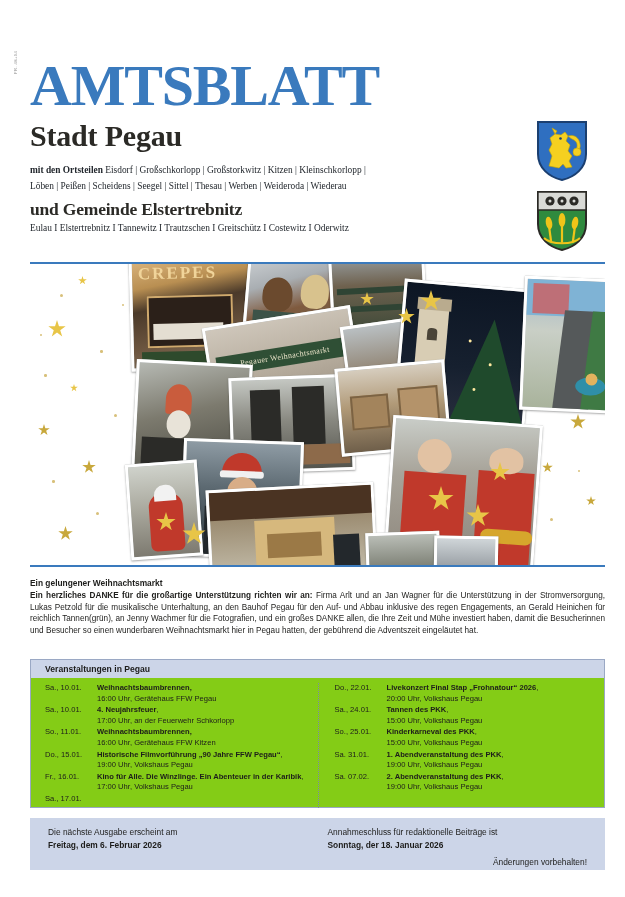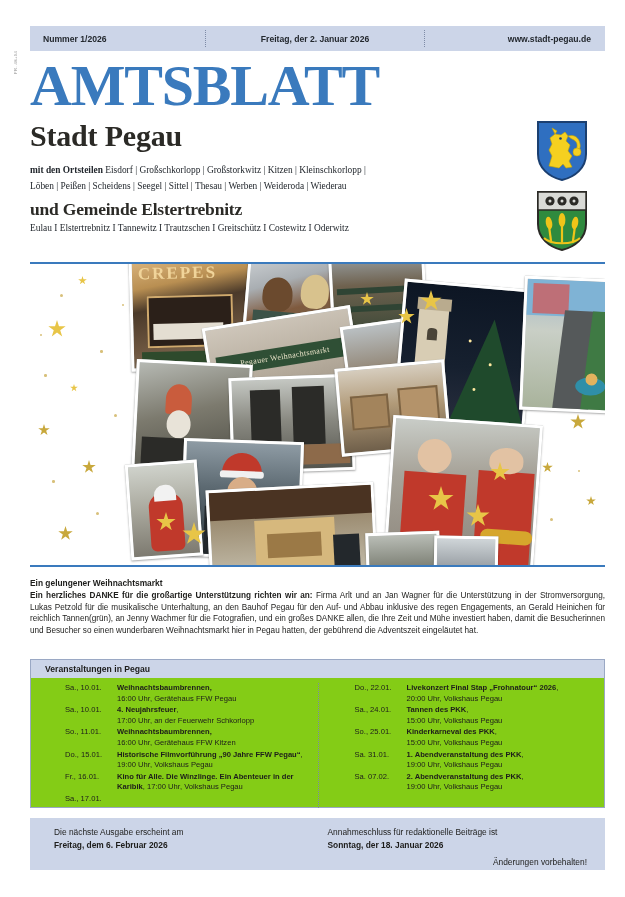--- a/index.html
+++ b/index.html
@@ -108,51 +108,44 @@
     border: 1px solid #9aa8c4; background: #84cc16;
   }
   .ev-head {
     height: 18px; background: #ccd5e8;
     display: flex; align-items: center; padding-left: 14px;
     font-size: 8.6px; font-weight: bold; color: #1d1d1b;
   }
   .ev-cols { display: flex; padding: 5px 0 0 0; height: 130px; }
   .ev-col { width: 50%; padding: 0 10px 0 14px; }
   .ev-col.right { border-left: 1px dotted #7e8ba6; padding-left: 16px; }
-  .ev-item { display: flex; font-size: 7.6px; color: #1d1d1b; line-height: 10.6px; margin-bottom: 1px; margin-left: 20px; }
+  .ev-item { display: flex; font-size: 7.6px; color: #1d1d1b; line-height: 10.6px; margin-bottom: 1px; }
   .ev-date { width: 52px; flex: 0 0 52px; }
   .ev-text { flex: 1; }
   .ev-text b { font-weight: bold; }
 
   
   .footer {
     position: absolute; left: 30px; top: 818px;
     width: 575px; height: 52px;
     background: #ccd5e8; display: flex;
     font-size: 8.4px; color: #1d1d1b;
   }
-  .ft-col { width: 50%; padding: 8px 14px 0 24px; line-height: 12.5px; }
+  .ft-col { width: 50%; padding: 8px 14px 0 18px; line-height: 12.5px; }
   .ft-col.right { padding-left: 10px; }
   .ft-col b { font-weight: bold; }
   .ft-note { text-align: right; margin-top: 5px; padding-right: 4px; }
 </style>
 </head>
 <body>
 
 <div class="page">
 
   <div class="spine">FR. 48+94</div>
 
-  <div class="topbar">
-    <div class="cell tb-left">Nummer 1/2026</div>
-    <div class="tb-div"></div>
-    <div class="cell tb-mid">Freitag, der 2. Januar 2026</div>
-    <div class="tb-div"></div>
-    <div class="cell tb-right">www.stadt-pegau.de</div>
-  </div>
 
   <div class="masthead">
     <div class="mh-amtsblatt">AMTSBLATT</div>
     <div class="mh-stadt">Stadt Pegau</div>
     <div class="ortsteile">
       <b>mit den Ortsteilen</b>
       <span>Eisdorf | Großschkorlopp | Großstorkwitz | Kitzen | Kleinschkorlopp |</span><br>
       <span>Löben | Peißen |  Scheidens | Seegel | Sittel | Thesau | Werben | Weideroda | Wiederau</span>
     </div>
     <div class="mh-gemeinde">und Gemeinde Elstertrebnitz</div>

